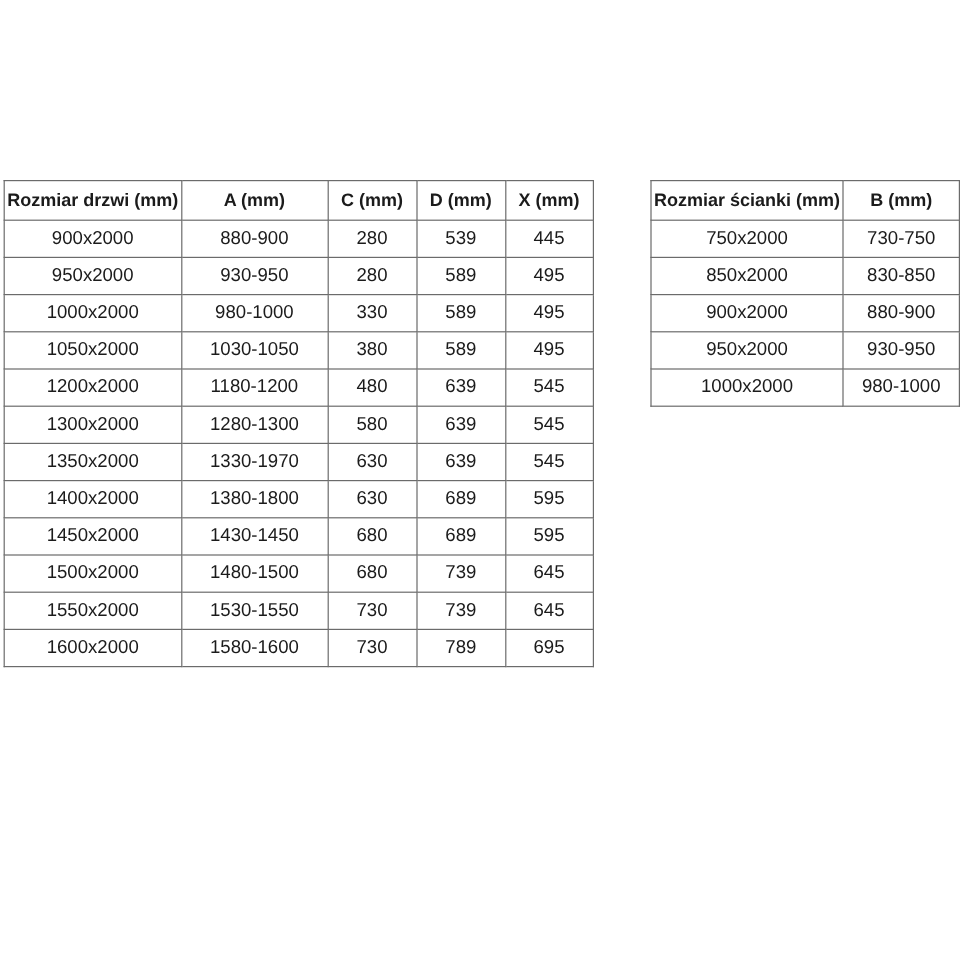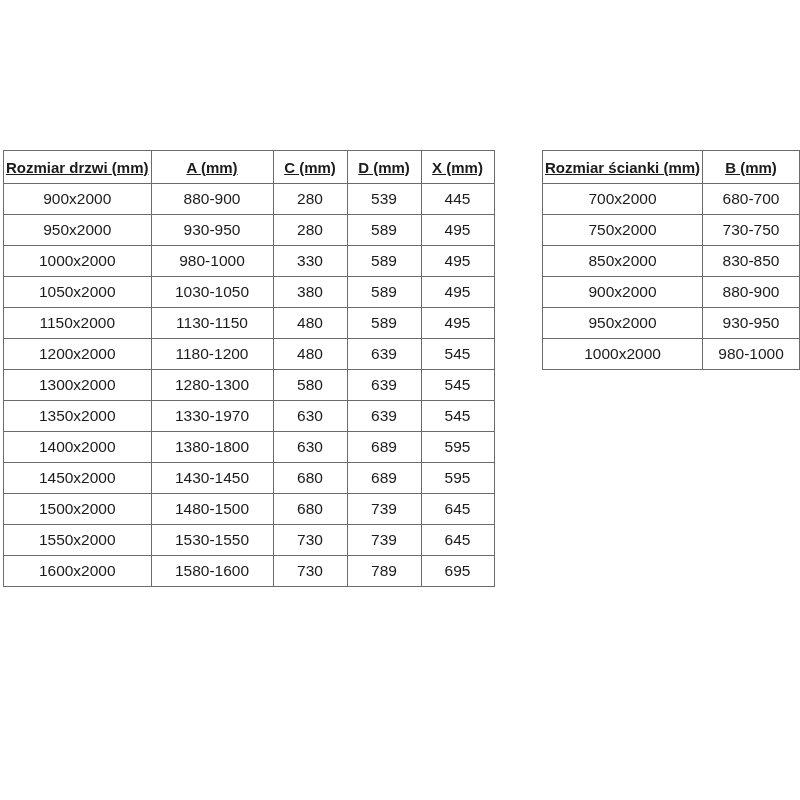--- a/index.html
+++ b/index.html
@@ -31,21 +31,20 @@
     text-align: center;
     vertical-align: middle;
     padding: 0 2px;
     overflow: hidden;
     white-space: nowrap;
   }
   th {
     font-weight: bold;
     height: 32px;
     font-size: 15px;
-    text-decoration: underline;
   }
   td {
     height: 30px;
     font-weight: normal;
   }
   
   table.left-cols col:nth-child(1) { width: 134px; }
   table.left-cols col:nth-child(2) { width: 122px; }
   table.left-cols col:nth-child(3) { width: 74px; }
   table.left-cols col:nth-child(4) { width: 74px; }
@@ -98,27 +97,20 @@
           <td>495</td>
         </tr>
         <tr>
           <td>1050x2000</td>
           <td>1030-1050</td>
           <td>380</td>
           <td>589</td>
           <td>495</td>
         </tr>
         <tr>
-          <td>1150x2000</td>
-          <td>1130-1150</td>
-          <td>480</td>
-          <td>589</td>
-          <td>495</td>
-        </tr>
-        <tr>
           <td>1200x2000</td>
           <td>1180-1200</td>
           <td>480</td>
           <td>639</td>
           <td>545</td>
         </tr>
         <tr>
           <td>1300x2000</td>
           <td>1280-1300</td>
           <td>580</td>
@@ -178,24 +170,20 @@
         <col>
       </colgroup>
     <thead>
       <tr>
           <th>Rozmiar ścianki (mm)</th>
           <th>B (mm)</th>
         </tr>
     </thead>
     <tbody>
         <tr>
-          <td>700x2000</td>
-          <td>680-700</td>
-        </tr>
-        <tr>
           <td>750x2000</td>
           <td>730-750</td>
         </tr>
         <tr>
           <td>850x2000</td>
           <td>830-850</td>
         </tr>
         <tr>
           <td>900x2000</td>
           <td>880-900</td>

